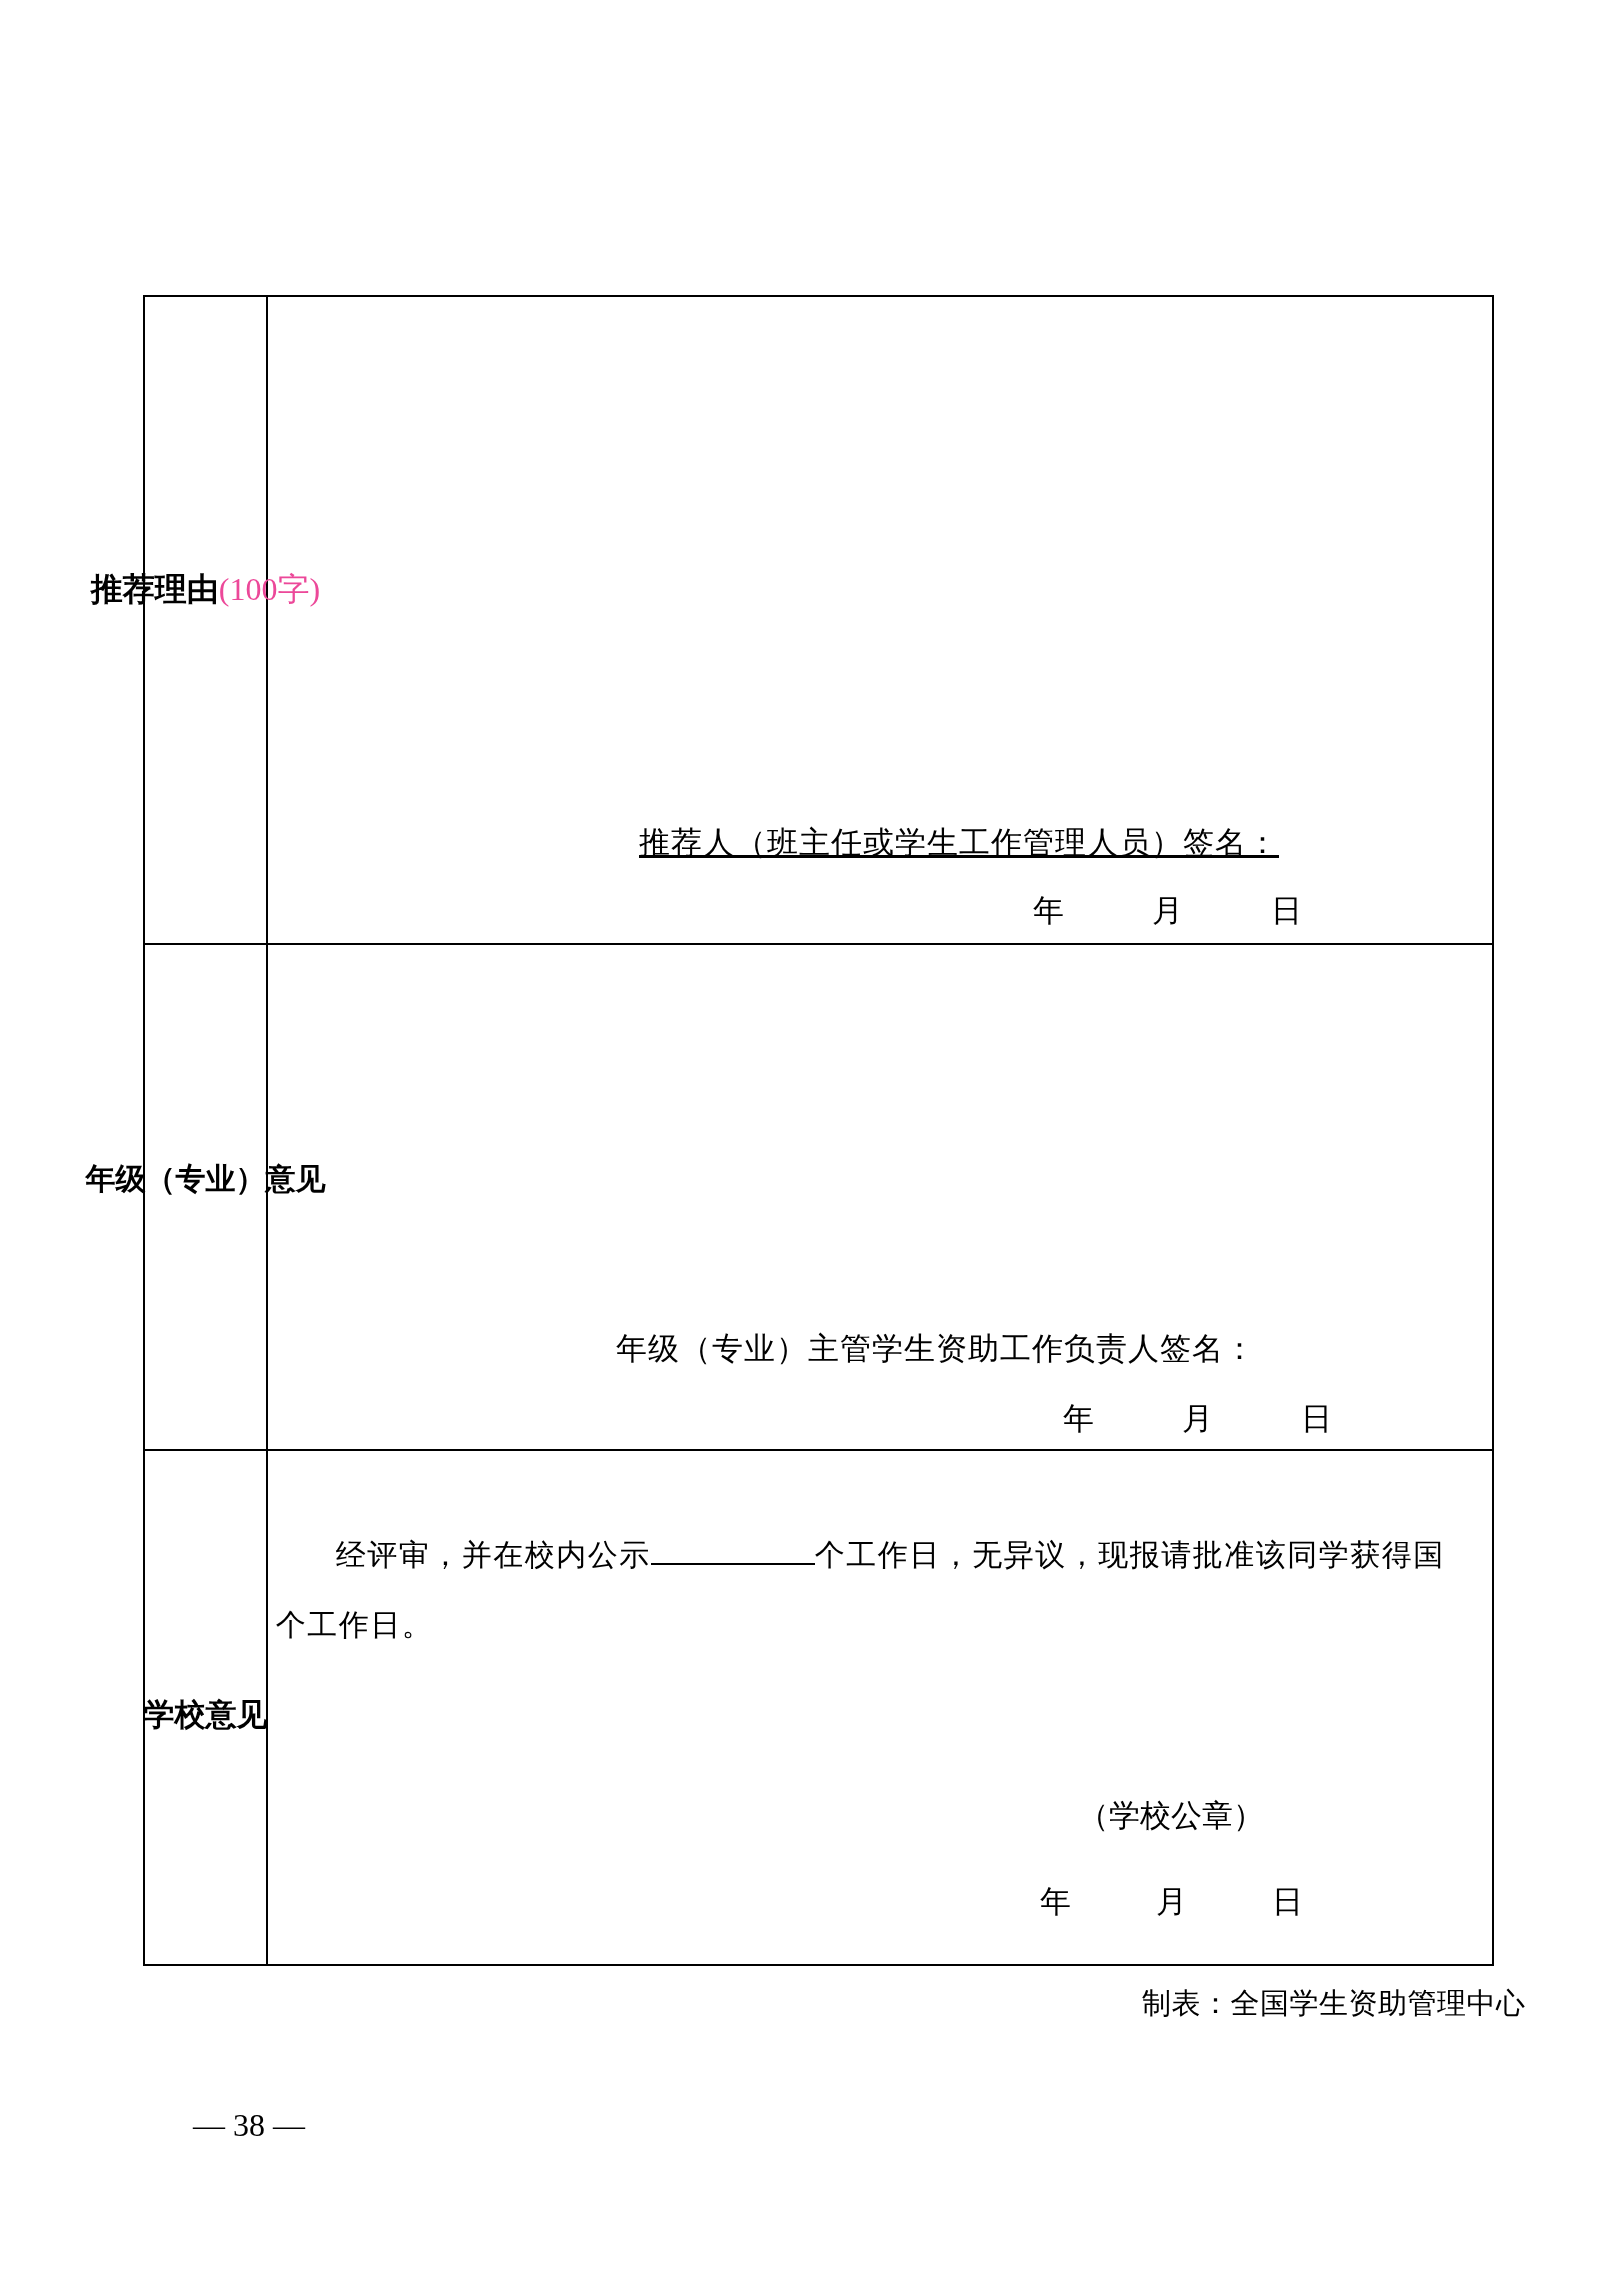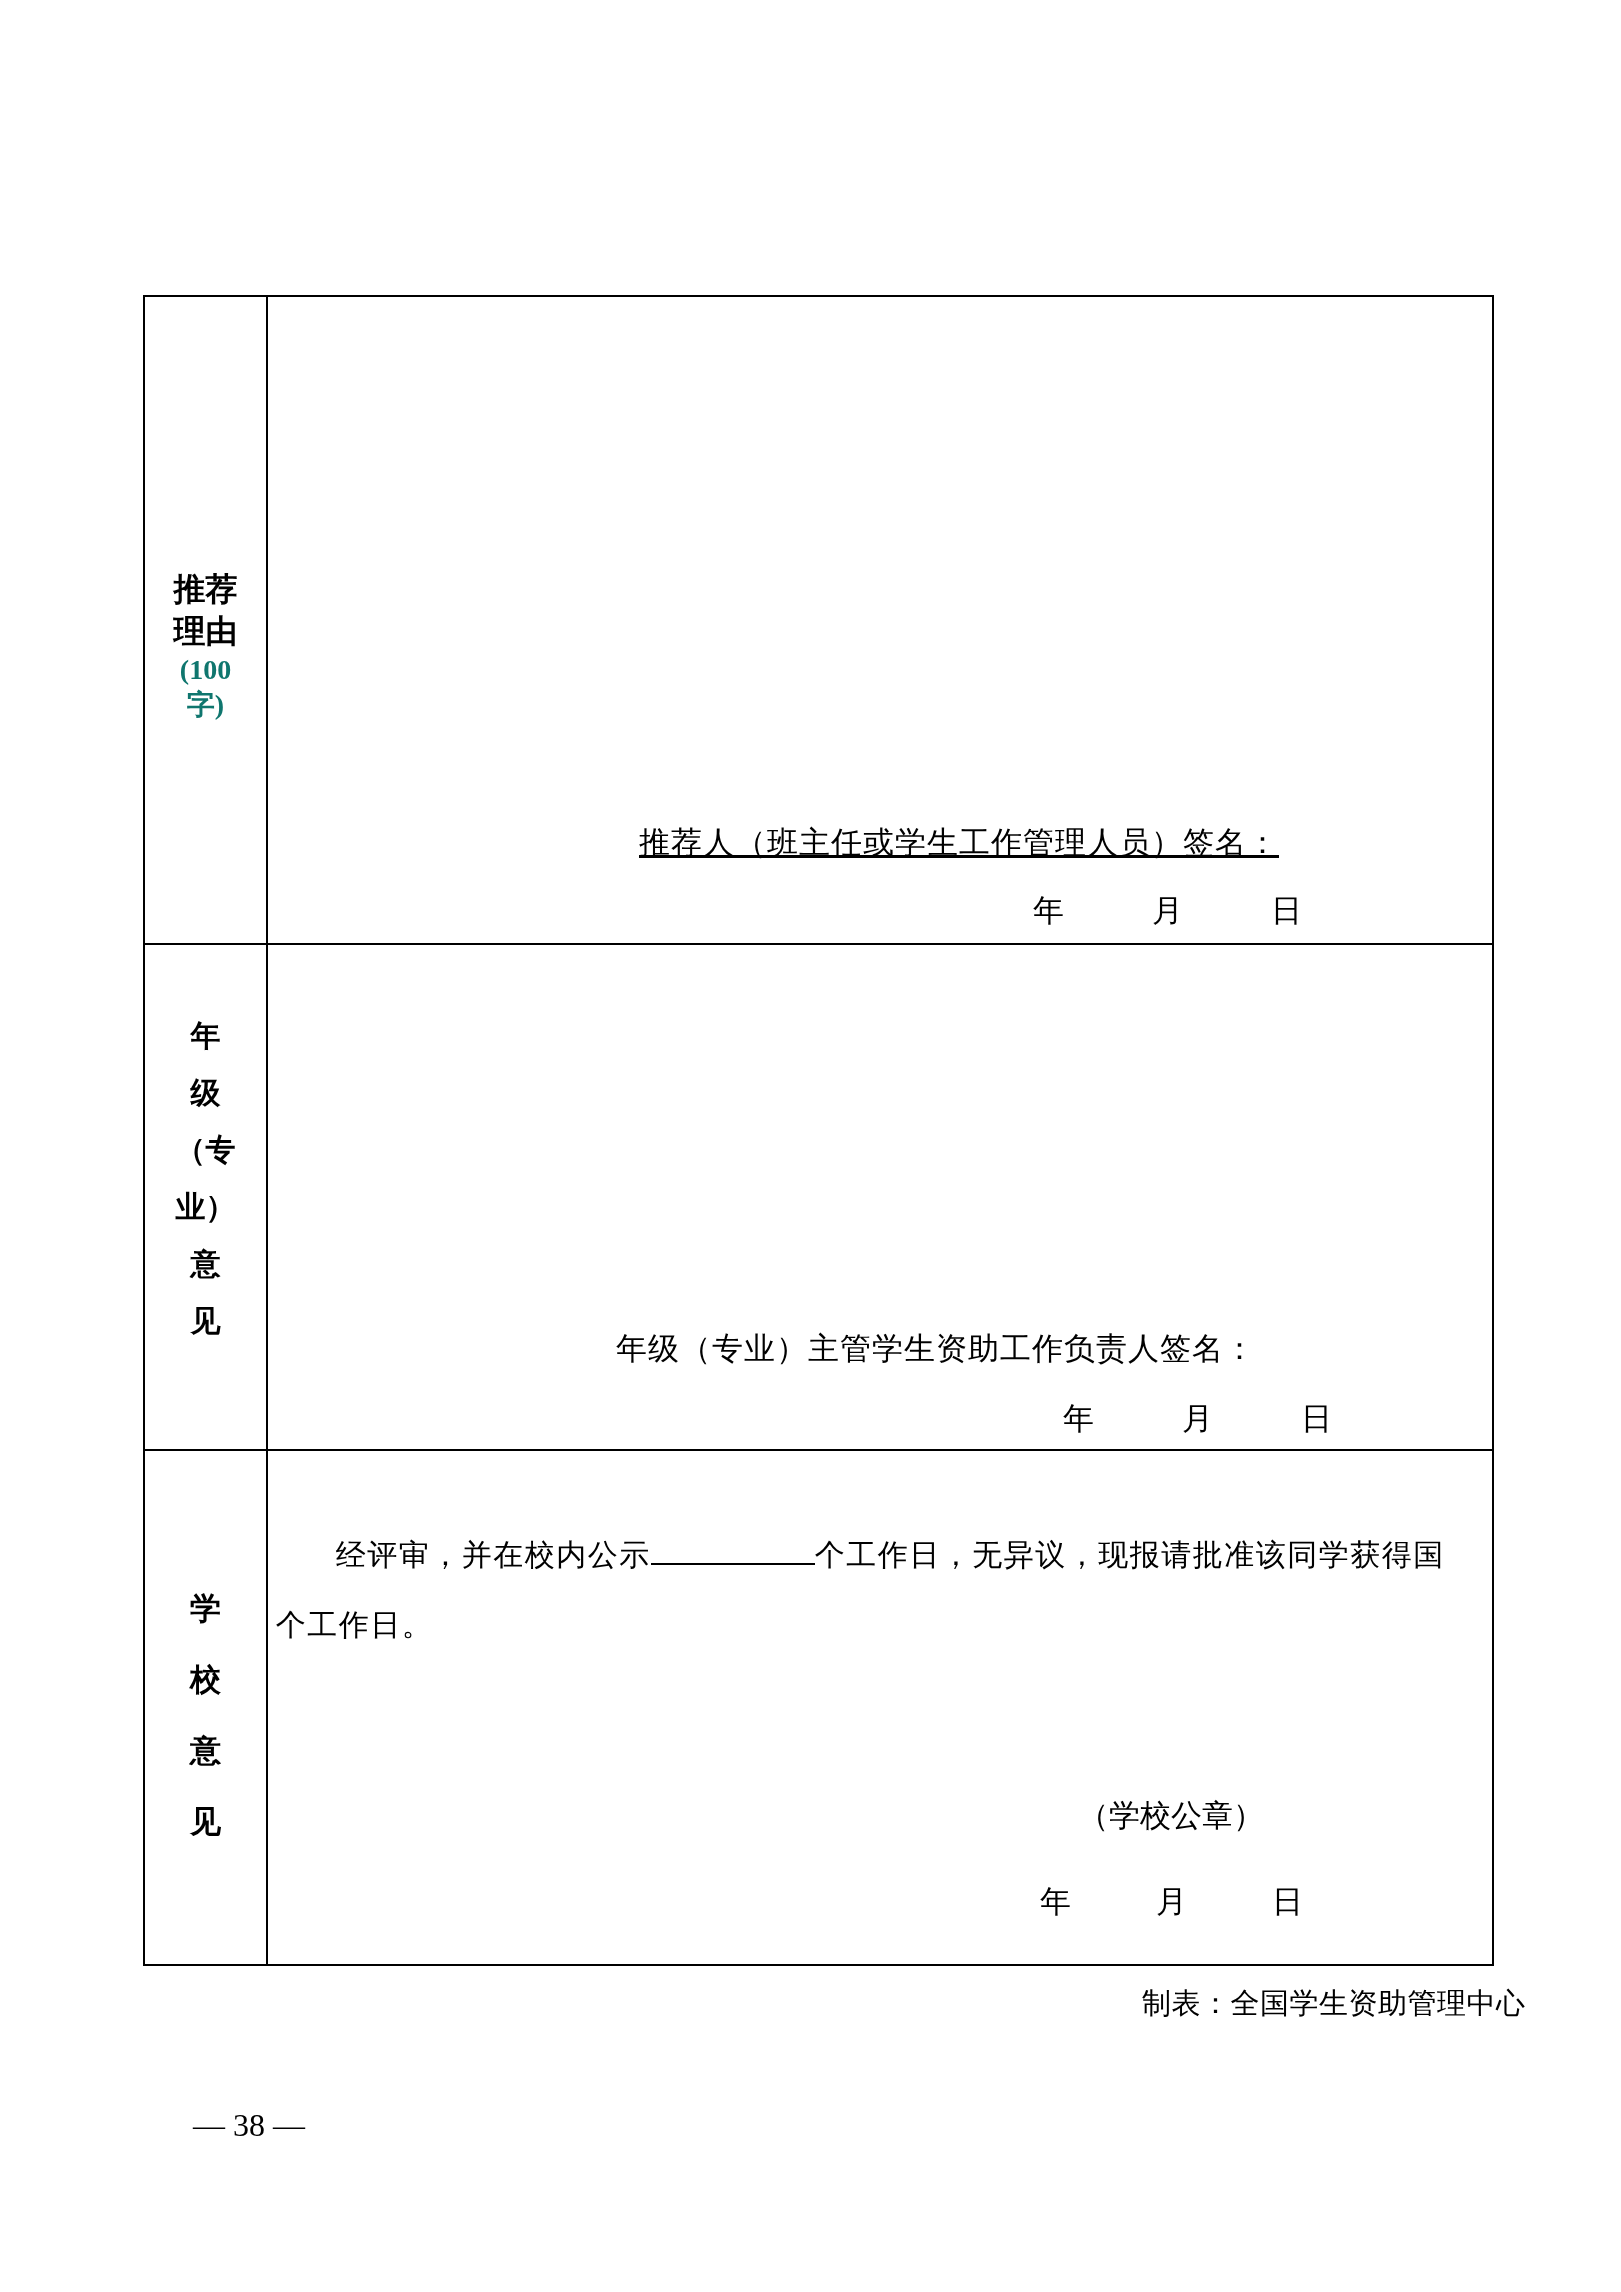--- a/index.html
+++ b/index.html
@@ -23,25 +23,25 @@
   .row-2 { height:506px; border-bottom:2.9px solid #000; }
   .row-3 { flex:1; }
   .label-cell {
     width:123px; border-right:2.9px solid #000;
     display:flex; flex-direction:column; align-items:center;
     text-align:center; flex-shrink:0;
   }
   .label-cell.r1 { justify-content:flex-start; padding-top:271px; }
   .label-cell.r2 { justify-content:center; }
   .label-cell.r3 { justify-content:center; }
-  .lbl-block { display:flex; flex-direction:column; align-items:center; }
+  .lbl-block { display:flex; flex-direction:row; align-items:center; }
   .lbl-block.r2 { transform:translateY(-18.6px); }
   .lbl-block.r3 { transform:translateY(6.9px); }
   .lbl-main  { font-weight:bold; font-size:32px; line-height:42px; white-space:nowrap; }
-  .lbl-sub   { font-weight:bold; font-size:28px; line-height:35px; color:#0f766e; white-space:nowrap; }
+  .lbl-sub   { font-weight:normal; font-size:32px; line-height:35px; color:#ec4899; white-space:nowrap; }
   .lbl-main2 { font-weight:bold; font-size:30px; line-height:57px; white-space:nowrap; }
   .lbl-main3 { font-weight:bold; font-size:31px; line-height:71px; white-space:nowrap; }
   .content-cell { flex:1; position:relative; }
   .sig-line {
     position:absolute; font-size:31px; letter-spacing:1px; white-space:nowrap;
   }
   .r1-sig { left:371px; top:525px;text-decoration:underline; }
   .r2-sig { left:336px; top:383px;margin-left:12px; }
   .date-line {
     position:absolute; display:flex; font-size:31px; white-space:nowrap;

